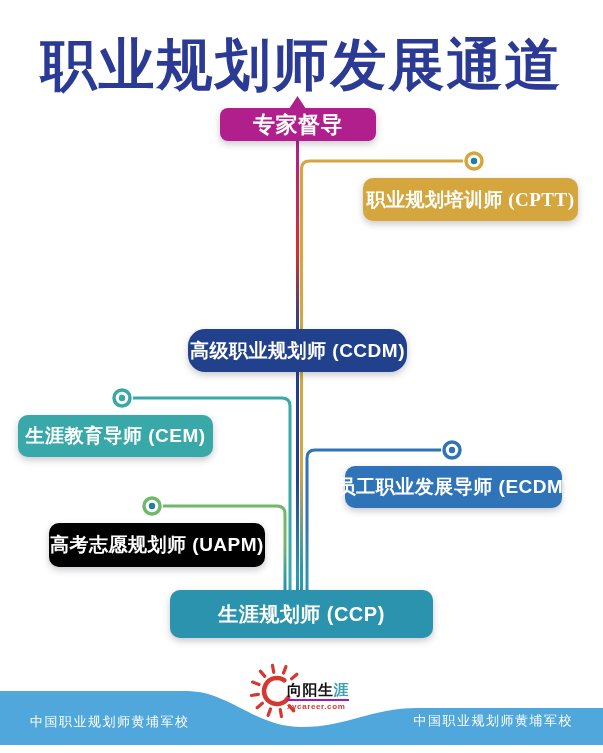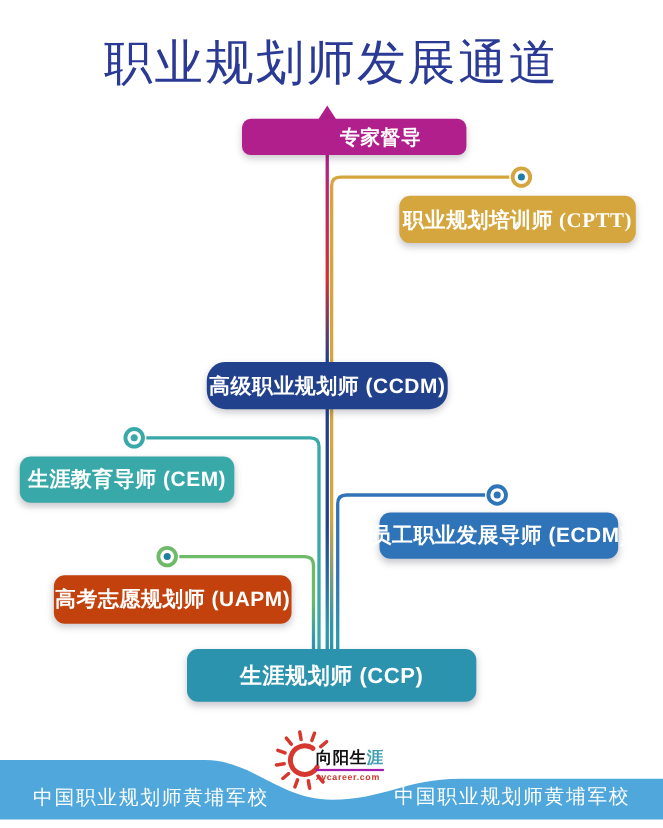--- a/index.html
+++ b/index.html
@@ -2,39 +2,39 @@
 <html><head>
 <meta charset="utf-8">
 <style>
   html,body{margin:0;padding:0;background:#ffffff;}
   .canvas{
     position:relative;width:603px;height:753px;margin:0 auto;background:#ffffff;
     overflow:hidden;font-family:"Liberation Sans","DejaVu Sans",sans-serif;
   }
   .title{
     position:absolute;left:0;right:0;top:28px;text-align:center;
-    font-size:44px;font-weight:400;letter-spacing:2px;
+    font-size:56px;font-weight:700;letter-spacing:2px;
   }
   svg.layer{position:absolute;left:0;top:0;z-index:1;}
   .node{
     position:absolute;z-index:2;display:flex;align-items:center;justify-content:center;
     color:#ffffff;font-weight:700;border-radius:10px;
     box-shadow:0 3px 7px rgba(40,40,60,0.25);
     font-size:19px;letter-spacing:0.5px;white-space:nowrap;
   }
-  .node.expert{left:220px;top:108px;width:156px;height:33px;font-size:18px;border-radius:8px;padding-left:48px;}
+  .node.expert{left:220px;top:108px;width:156px;height:33px;font-size:22px;border-radius:8px;}
   .node.cptt  {left:363px;top:178px;width:215px;height:43px;font-family:Liberation Serif, serif;}
   .node.bsc   {left:189px;top:252px;width:218px;height:42px;}
   .node.ccdm  {left:188px;top:329px;width:219px;height:43px;border-radius:17px;}
   .node.cem   {left:18px; top:415px;width:195px;height:42px;}
   .node.ecdm  {left:345px;top:466px;width:217px;height:42px;}
   .node.uapm  {left:49px; top:523px;width:216px;height:44px;}
   .node.ccp   {left:170px;top:590px;width:263px;height:48px;font-size:20px;}
   .footer-text{
-    position:absolute;z-index:3;color:#ffffff;font-size:18px;letter-spacing:1.5px;
+    position:absolute;z-index:3;color:#ffffff;font-size:13px;letter-spacing:1.5px;
     white-space:nowrap;
   }
   .footer-text.left{left:30px;top:713px;}
   .footer-text.right{right:30px;top:712px;}
   .logo-name{
     position:absolute;z-index:3;left:287px;top:681px;font-size:15px;font-weight:700;
     color:#111111;border-bottom:2px solid #a21caf;padding-bottom:1px;line-height:17px;
     white-space:nowrap;letter-spacing:0.5px;
   }
   .logo-site{
@@ -121,21 +121,21 @@
         <line x1="14.6" y1="-12.2" x2="19.9" y2="-16.7"></line>
       </g>
     </g>
   </svg>
 
   <div class="node expert" style="background-color: rgb(176, 31, 140);">专家督导</div>
   <div class="node cptt" style="background-color: rgb(213, 166, 61);">职业规划培训师 (CPTT)</div>
   <div class="node ccdm" style="background-color: rgb(33, 65, 141);">高级职业规划师 (CCDM)</div>
   <div class="node cem" style="background-color: rgb(56, 168, 168);">生涯教育导师 (CEM)</div>
   <div class="node ecdm" style="background-color: rgb(47, 116, 184);">员工职业发展导师 (ECDM)</div>
-  <div class="node uapm" style="background-color: #c2410c;">高考志愿规划师 (UAPM)</div>
+  <div class="node uapm" style="background-color: #000000;">高考志愿规划师 (UAPM)</div>
   <div class="node ccp" style="background-color: rgb(43, 147, 174); border-radius: 10px;">生涯规划师 (CCP)</div>
 
   <div class="logo-name">
     <span>向阳生</span><span style="color: rgb(62, 159, 176);">涯</span>
   </div>
   <div class="logo-site" style="color: rgb(214, 55, 46);">xycareer.com</div>
 
   <div class="footer-text left">中国职业规划师黄埔军校</div>
   <div class="footer-text right">中国职业规划师黄埔军校</div>
 

